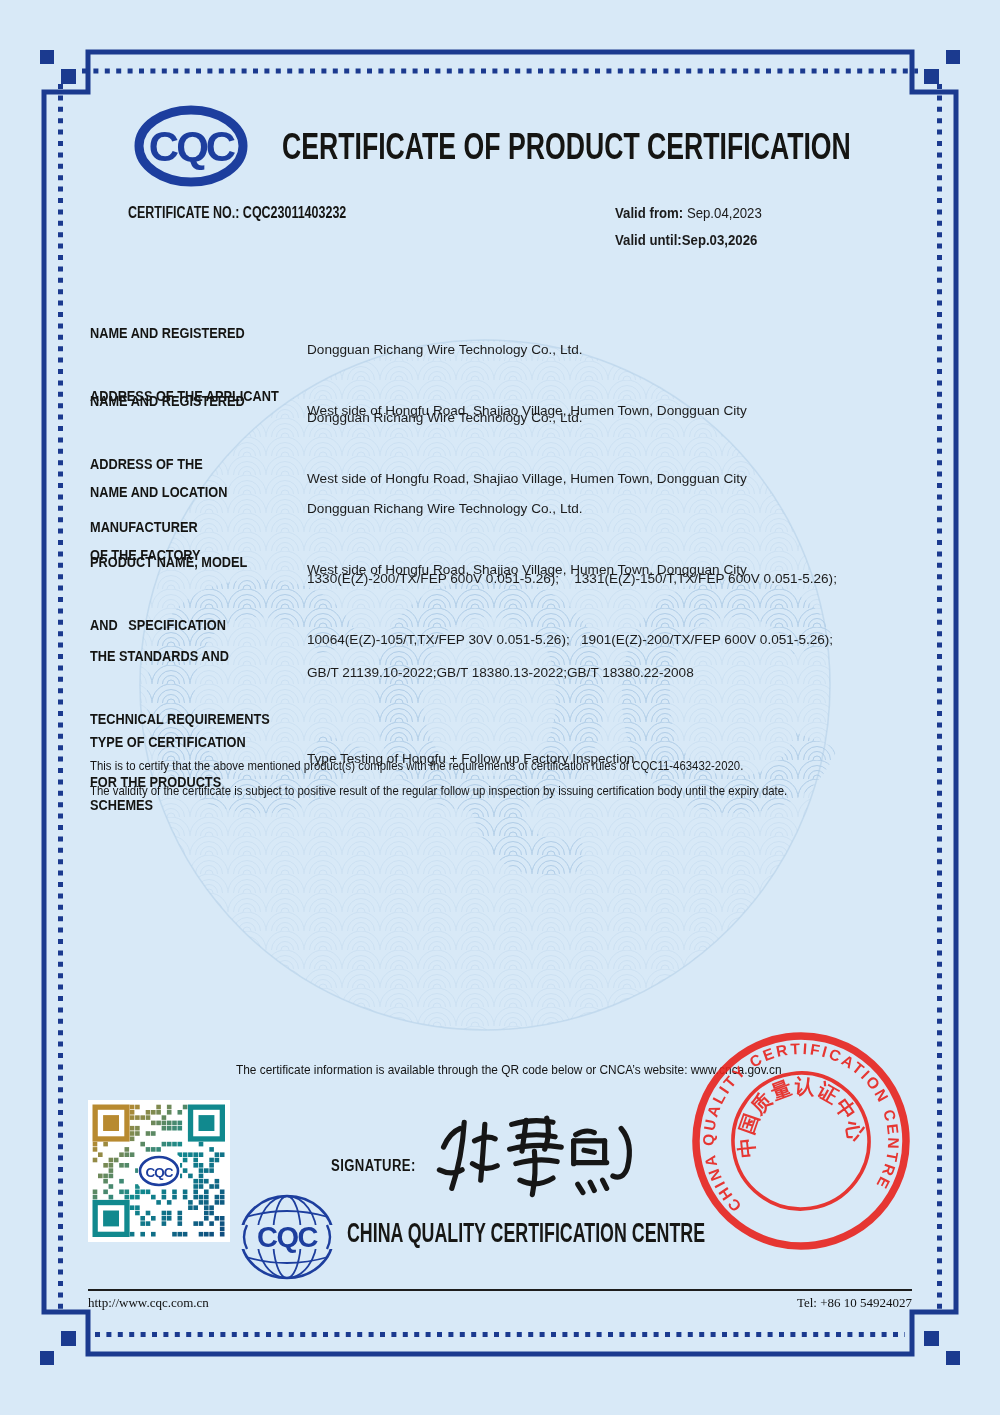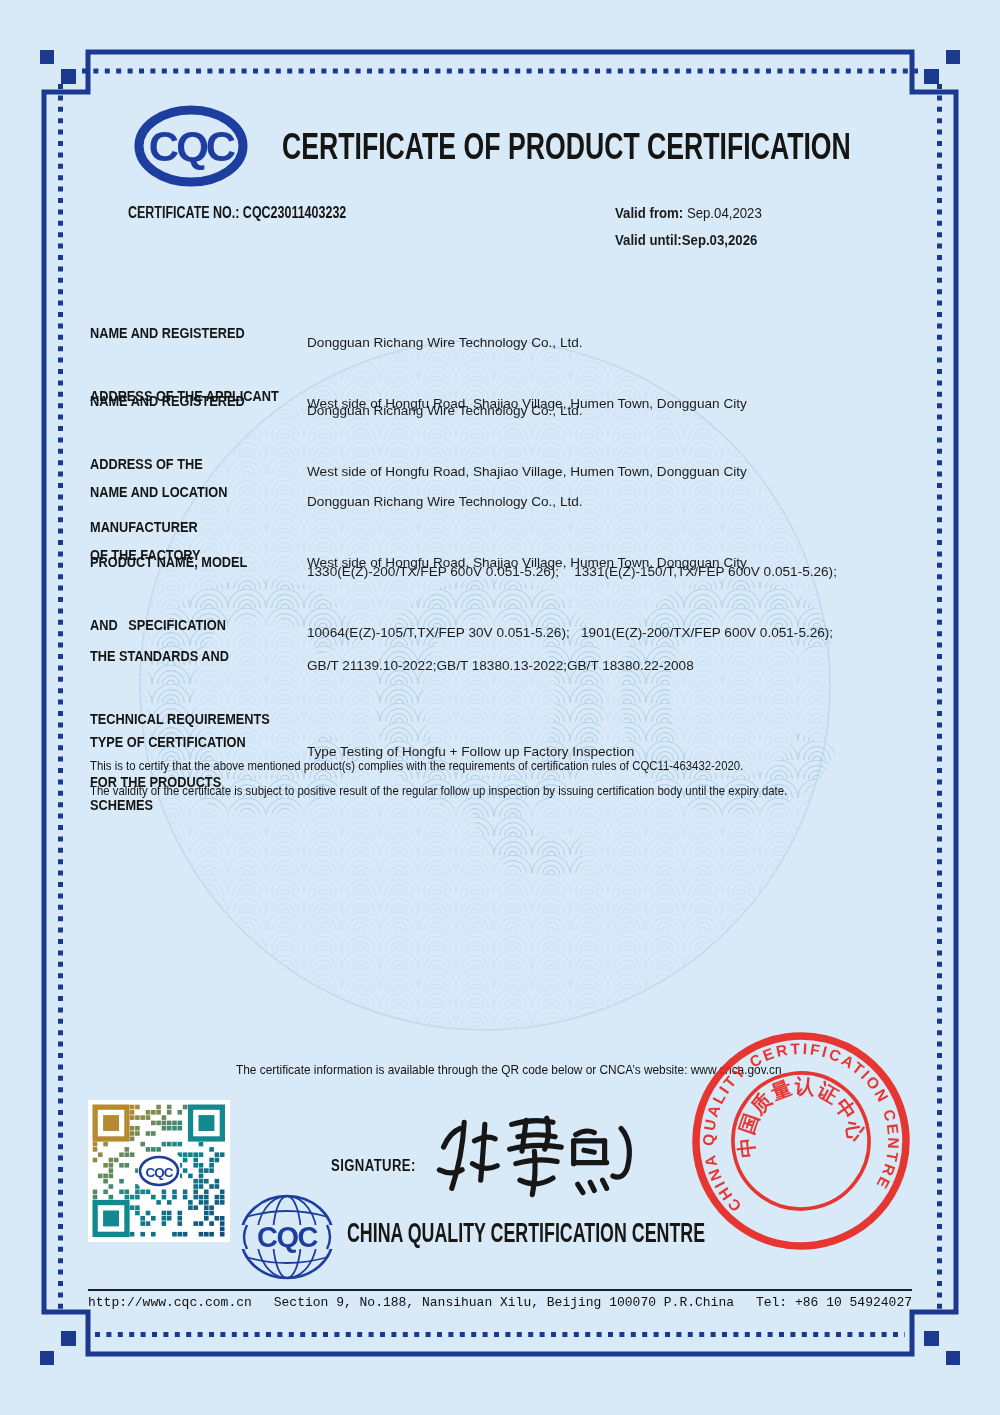--- a/index.html
+++ b/index.html
@@ -21,34 +21,34 @@
     position:absolute;left:128px;top:204px;
     font-size:16px;font-weight:bold;color:#151513;white-space:pre;
     transform:scaleX(.78);transform-origin:left top;
   }
   .valid{position:absolute;left:615px;font-size:15px;white-space:pre;transform:scaleX(.88);transform-origin:left top;}
   .valid .b{font-weight:bold;}
   
   .row{position:absolute;left:0;width:1000px;}
   .flab{position:absolute;left:90px;top:0;font-weight:bold;font-size:14.5px;line-height:21px;
         color:#141412;white-space:pre;transform:scaleX(.88);transform-origin:left top;}
-  .fval{position:absolute;left:307px;top:11px;font-size:13.6px;line-height:20.4px;color:#1c1c1c;white-space:pre;}
+  .fval{position:absolute;left:307px;top:18px;font-size:13.6px;line-height:20.4px;color:#1c1c1c;white-space:pre;}
   .stmt{position:absolute;left:90px;font-size:13.4px;color:#161616;white-space:pre;
         transform:scaleX(.85);transform-origin:left top;}
   .qrnote{position:absolute;left:236px;top:1062px;font-size:13.2px;color:#141414;white-space:pre;
         transform:scaleX(.9);transform-origin:left top;}
   .sig-label{position:absolute;left:331px;top:1157px;font-size:16px;font-weight:bold;color:#141412;
         letter-spacing:.5px;transform:scaleX(.82);transform-origin:left top;}
   .issuer-name{position:absolute;left:347px;top:1218px;font-size:27px;font-weight:800;color:#171715;
         white-space:nowrap;transform:scaleX(.66);transform-origin:left top;}
   .rule{position:absolute;left:88px;top:1289px;width:824px;height:2px;background:#1d1d1d;}
   .footer-line{
     position:absolute;left:88px;top:1295px;width:824px;
     display:flex;justify-content:space-between;align-items:flex-start;
-    font-family:Liberation Mono, monospace;font-size:13px;color:#101010;white-space:pre;
+    font-family:Liberation Serif, serif;font-size:13px;color:#101010;white-space:pre;
   }
   .sr{position:absolute;width:1px;height:1px;overflow:hidden;clip:rect(0 0 0 0);white-space:nowrap;}
 </style>
 </head>
 <body>
 
 <div class="page">
 
   <svg class="abs" style="left:0;top:0" width="1000" height="1415" viewBox="0 0 1000 1415" aria-hidden="true">
     <defs>
@@ -403,21 +403,20 @@
     <path d="M10,33 Q4,45 10,57" fill="none" stroke="#1d3e9e" stroke-width="2.4"></path>
     <path d="M90,33 Q96,45 90,57" fill="none" stroke="#1d3e9e" stroke-width="2.4"></path>
     <text x="50" y="55" text-anchor="middle" font-family="Liberation Sans, sans-serif" font-weight="800" font-size="29" letter-spacing="-1.5" fill="#1d3e9e">CQC</text>
   </svg>
 
   <div class="issuer-name">CHINA QUALITY CERTIFICATION CENTRE</div>
 
   <div class="rule"></div>
   <div class="footer-line">
     <span>http://www.cqc.com.cn</span>
-    <span>Section 9, No.188, Nansihuan Xilu, Beijing 100070 P.R.China</span>
     <span>Tel: +86 10 54924027</span>
   </div>
 
   <svg class="abs" style="left:686px;top:1026px" width="230" height="230" viewBox="-115 -115 230 230">
     <defs>
       <path id="ringPath" d="M -61.5,61.5 A 87,87 0 1 1 61.5,61.5" fill="none"></path>
       <path id="cnPath" d="M -47,10 A 48,48 0 1 1 47,10" fill="none"></path>
     </defs>
     <g transform="rotate(-8)" opacity="0.9">
       <circle cx="0" cy="0" r="105" fill="none" stroke="#e8231d" stroke-width="7.5"></circle>

